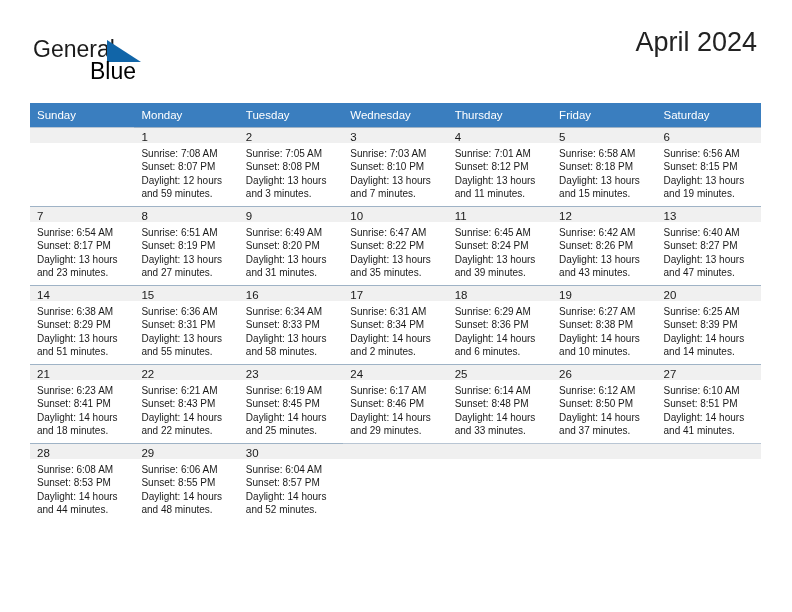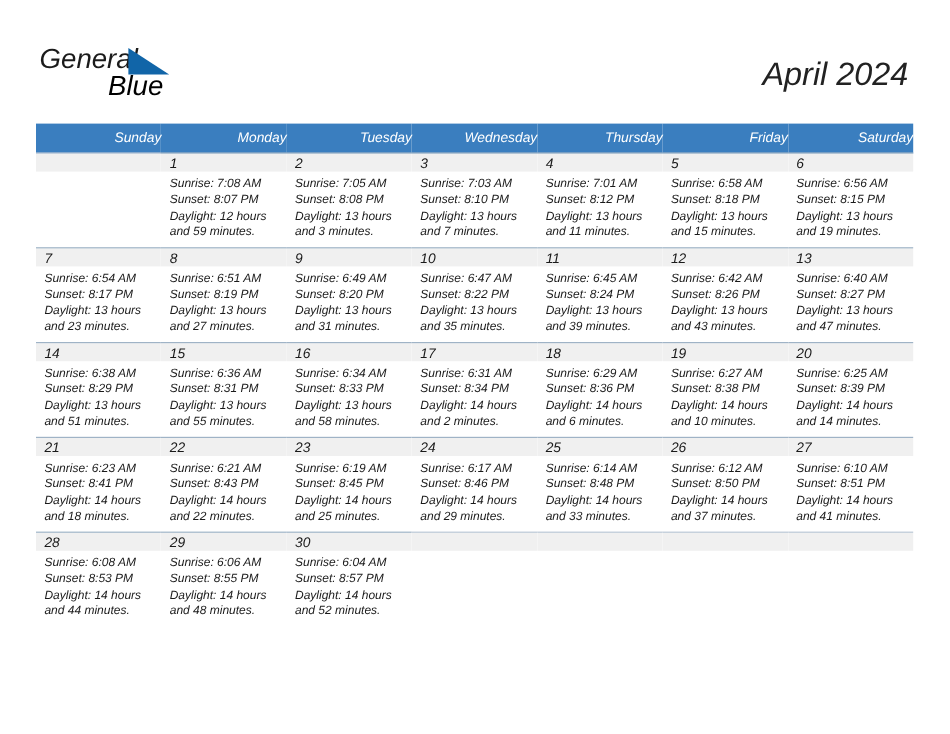--- a/index.html
+++ b/index.html
@@ -12,21 +12,20 @@
     height: 612px;
     font-family: "Liberation Sans", sans-serif;
     color: #000000;
     overflow: hidden;
   }
   .page {
     position: relative;
     width: 724px;
     height: 612px;
     box-sizing: border-box;
-    font-style: italic;
   }
 
   
   .header {
     position: absolute;
     left: 0;
     top: 0;
     width: 792px;
     height: 100px;
   }
@@ -60,21 +59,21 @@
     top: 4px;
     width: 0;
     height: 0;
     border-left: 34px solid #1165a8;
     border-top: 22px solid transparent;
   }
 
   .title-block {
     position: absolute;
     right: 35px;
-    top: 46px;
+    top: 26px;
     text-align: center;
   }
   .cal-title {
     font-size: 27px;
     color: #222222;
     line-height: 32px;
     white-space: nowrap;
   }
   .cal-subtitle {
     margin-top: 9px;
@@ -91,22 +90,22 @@
     top: 103px;
     width: 731px;
     border-collapse: collapse;
     table-layout: fixed;
   }
   .calendar th {
     background: #3a7ebf;
     color: #ffffff;
     font-weight: normal;
     font-size: 11.5px;
-    text-align: right;
-    padding: 6px 0 6px 22px;
+    text-align: left;
+    padding: 6px 0 6px 7px;
     height: 11px;
     border: none;
   }
   .calendar td {
     vertical-align: top;
     width: 104.43px;
     height: 78px;
     padding: 0;
     border: none;
     border-top: 1px solid #b9c6d4;

